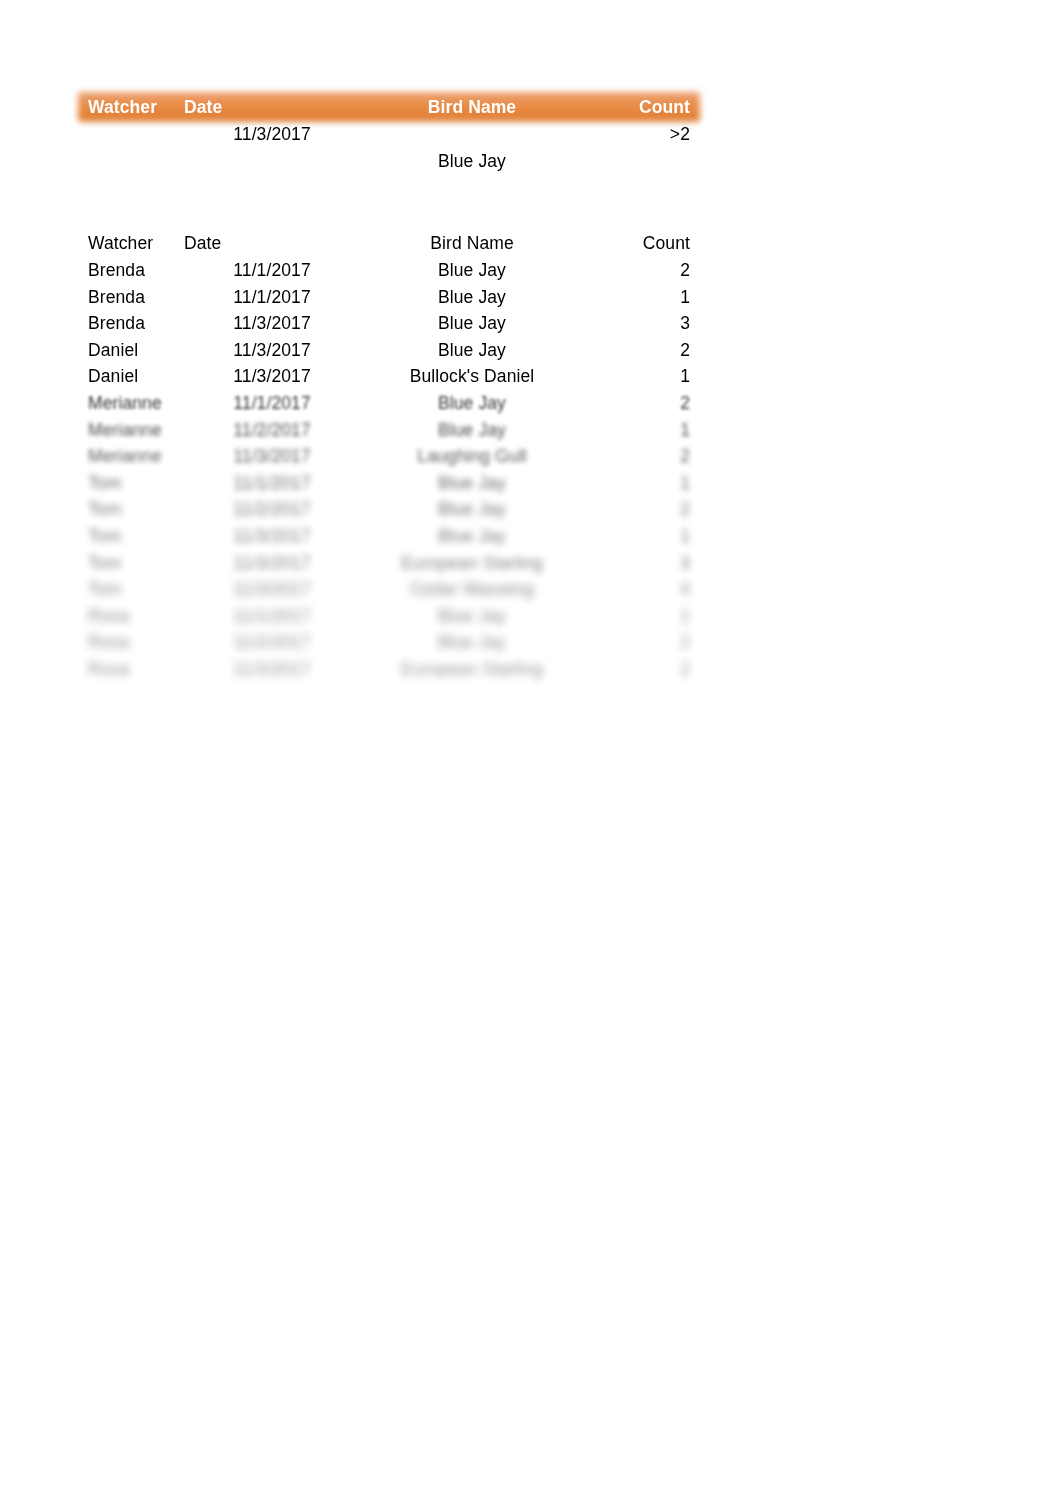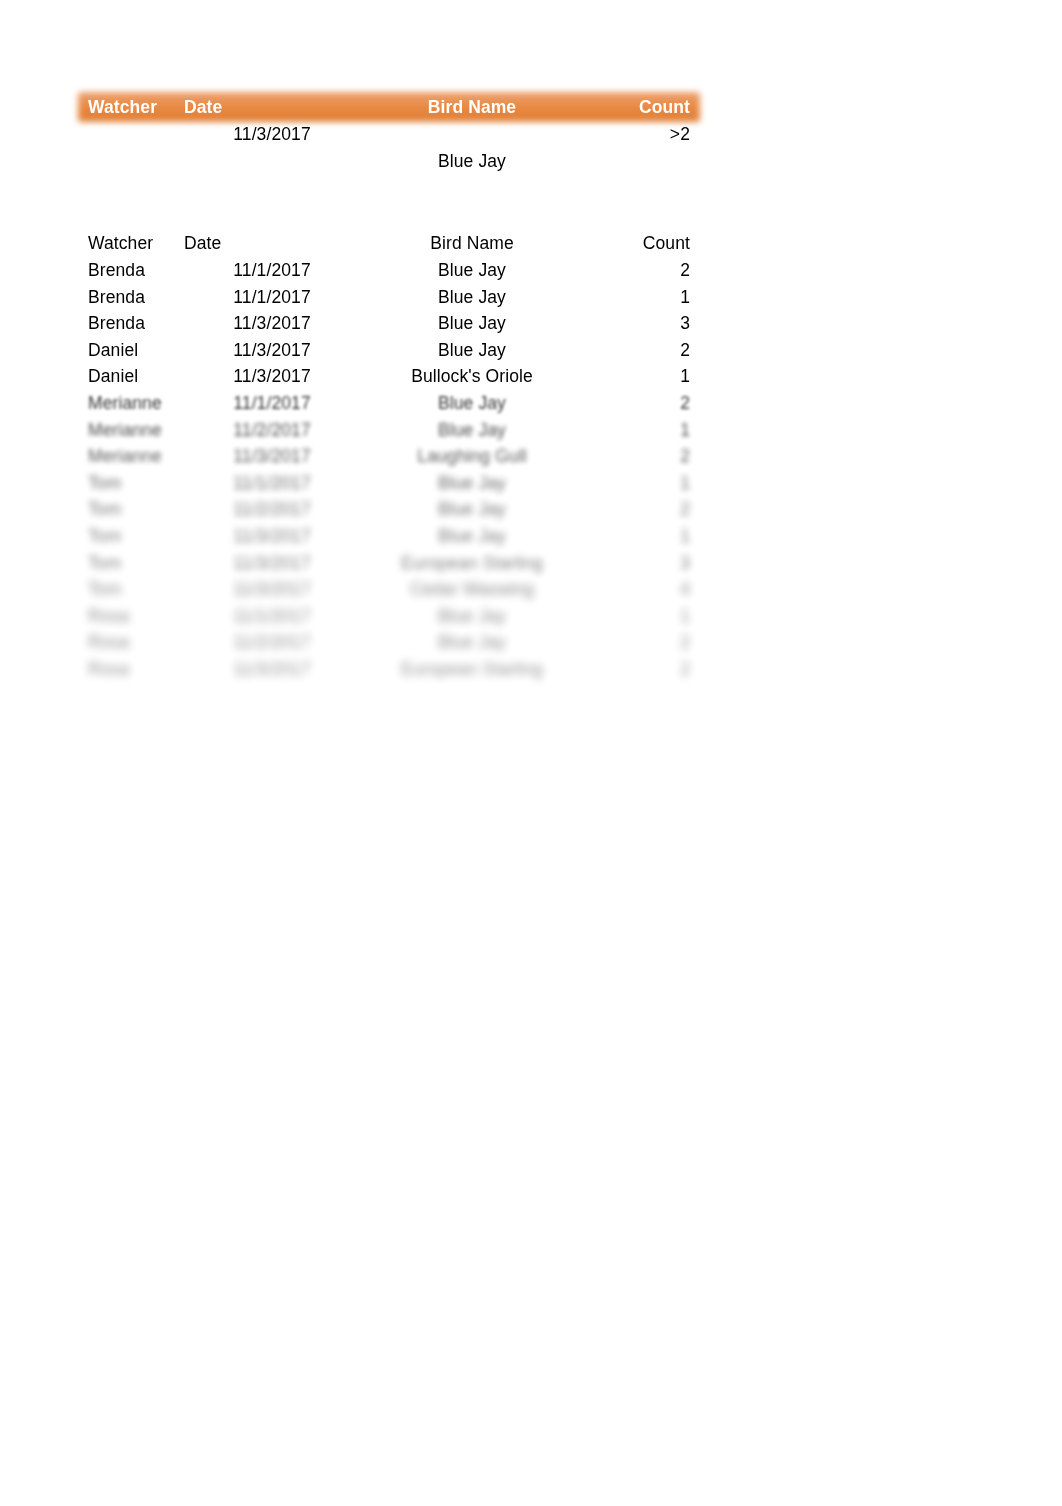--- a/index.html
+++ b/index.html
@@ -170,21 +170,21 @@
         </div>
         <div class="row b0" style="top: 336.8px;">
           <span class="cell c-watcher">Daniel</span>
           <span class="cell c-date">11/3/2017</span>
           <span class="cell c-bird">Blue Jay</span>
           <span class="cell c-count">2</span>
         </div>
         <div class="row b1" style="top: 363.4px;">
           <span class="cell c-watcher">Daniel</span>
           <span class="cell c-date">11/3/2017</span>
-          <span class="cell c-bird">Bullock's Oriole</span>
+          <span class="cell c-bird">Bullock's Daniel</span>
           <span class="cell c-count">1</span>
         </div>
         <div class="row b2" style="top: 390px;">
           <span class="cell c-watcher">Merianne</span>
           <span class="cell c-date">11/1/2017</span>
           <span class="cell c-bird">Blue Jay</span>
           <span class="cell c-count">2</span>
         </div>
         <div class="row b3" style="top: 416.6px;">
           <span class="cell c-watcher">Merianne</span>

